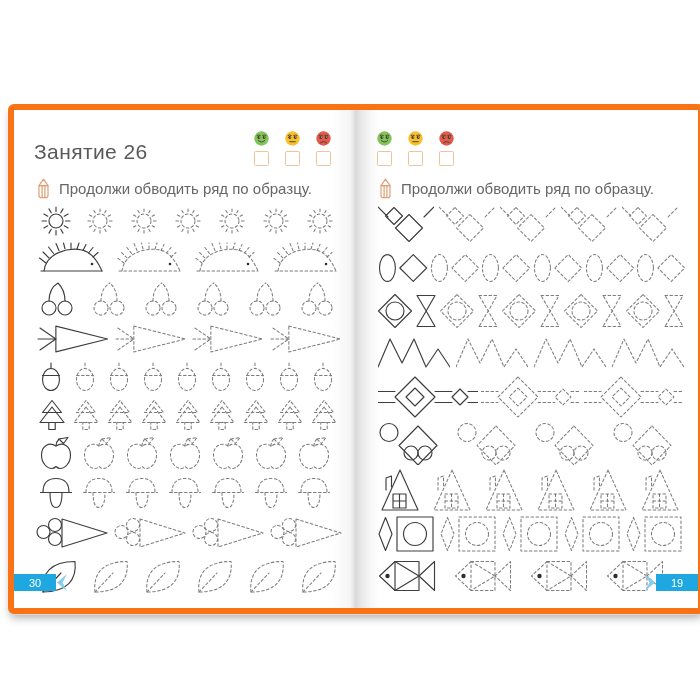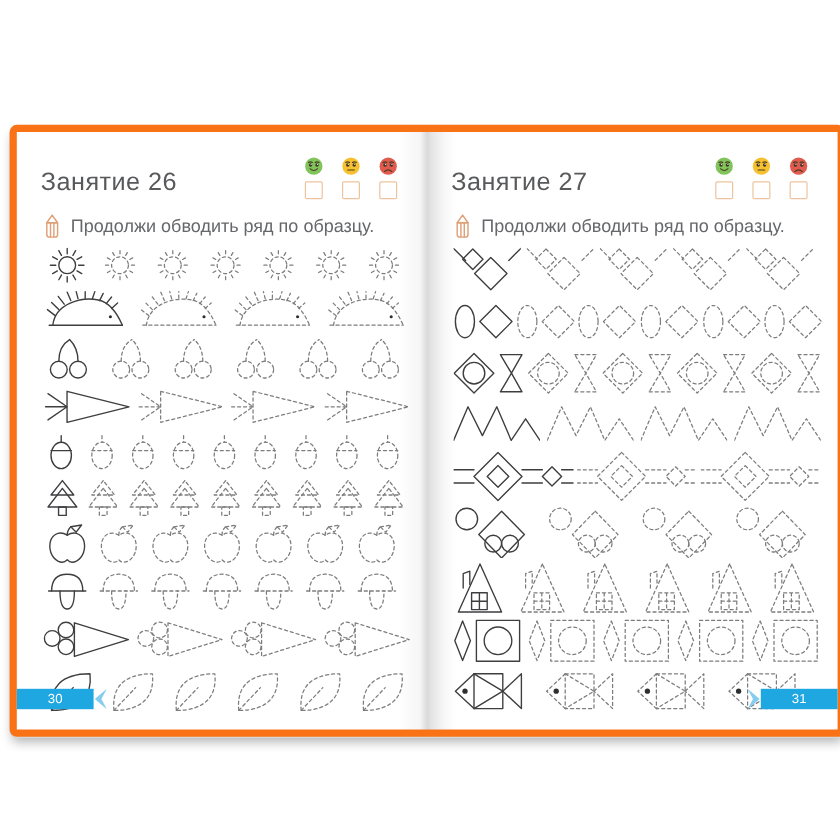--- a/index.html
+++ b/index.html
@@ -24,21 +24,21 @@
   .rows{position:absolute;top:94px;left:22px;right:12px;bottom:12px;display:flex;
     flex-direction:column;justify-content:space-between;}
   .trace-row{display:flex;align-items:center;}
   svg.shape *{fill:none;stroke-linecap:round;stroke-linejoin:round;}
   svg.shape.solid *{stroke:#3e3e40;stroke-width:1.15px;}
   svg.shape.dashed *{stroke:#7d7d7f;stroke-width:1.05px;stroke-dasharray:2.6 2.4;}
   svg.shape .dot{fill:#2e2e30 !important;stroke:none !important;stroke-dasharray:none !important;}
   .ribbon{position:absolute;bottom:17px;height:17px;display:flex;z-index:7;}
   .ribbon-left{left:0;}
   .ribbon-right{right:0;}
-  .ribbon .tab{background:#1ea7e1;color:#fff;font-size:11px;min-width:24px;padding:0 20px;
+  .ribbon .tab{background:#1ea7e1;color:#fff;font-size:11px;min-width:24px;padding:0 9px;
     display:flex;align-items:center;justify-content:center;}
   .ribbon svg{display:block;}
 </style>
 </head>
 <body>
 
 <div class="stage">
   <div class="book">
 
     <div class="page">
@@ -421,21 +421,20 @@
       <div class="ribbon ribbon-left">
         <div class="tab">30</div>
         <svg width="11" height="17" viewBox="0 0 11 17">
           <polygon points="11,0 1,8.5 11,17 6.5,8.5" fill="#85cdee"></polygon>
         </svg>
       </div>
     </div>
 
     <div class="page">
       <div class="page-header">
-        <h1 class="page-title">Занятие 27</h1>
         <div class="faces">
             <div class="face-item">
               <svg width="17" height="17" viewBox="0 0 26 26">
     <circle cx="13" cy="13" r="11" fill="#82c45c"></circle>
     <g fill="none" stroke="#4a3e22" stroke-width="1.4" stroke-linecap="round">
       <path d="M6.2,8.3Q8.8,6.7 11.2,8.3 M14.8,8.3Q17.2,6.7 19.8,8.3"></path>
       <path d="M8.2,16.2Q13,20.8 17.8,16.2"></path>
     </g>
     <circle cx="8.9" cy="11.4" r="2.2" fill="#3d3526"></circle>
     <circle cx="17.1" cy="11.4" r="2.2" fill="#3d3526"></circle>
@@ -723,19 +722,19 @@
               <path d="M17,5.5L41,20L17,34.5"></path>
               <path d="M41,20L56.5,5.5V34.5Z"></path>
               <circle class="dot" cx="9.5" cy="20" r="2.2"></circle>
             </svg>
           </div>
         </div>
       <div class="ribbon ribbon-right">
         <svg width="11" height="17" viewBox="0 0 11 17">
           <polygon points="0,0 10,8.5 0,17 4.5,8.5" fill="#85cdee"></polygon>
         </svg>
-        <div class="tab">31</div>
+        <div class="tab">19</div>
       </div>
     </div>
 
     <div class="spine"></div>
   </div>
 </div>
 
 </body></html>

